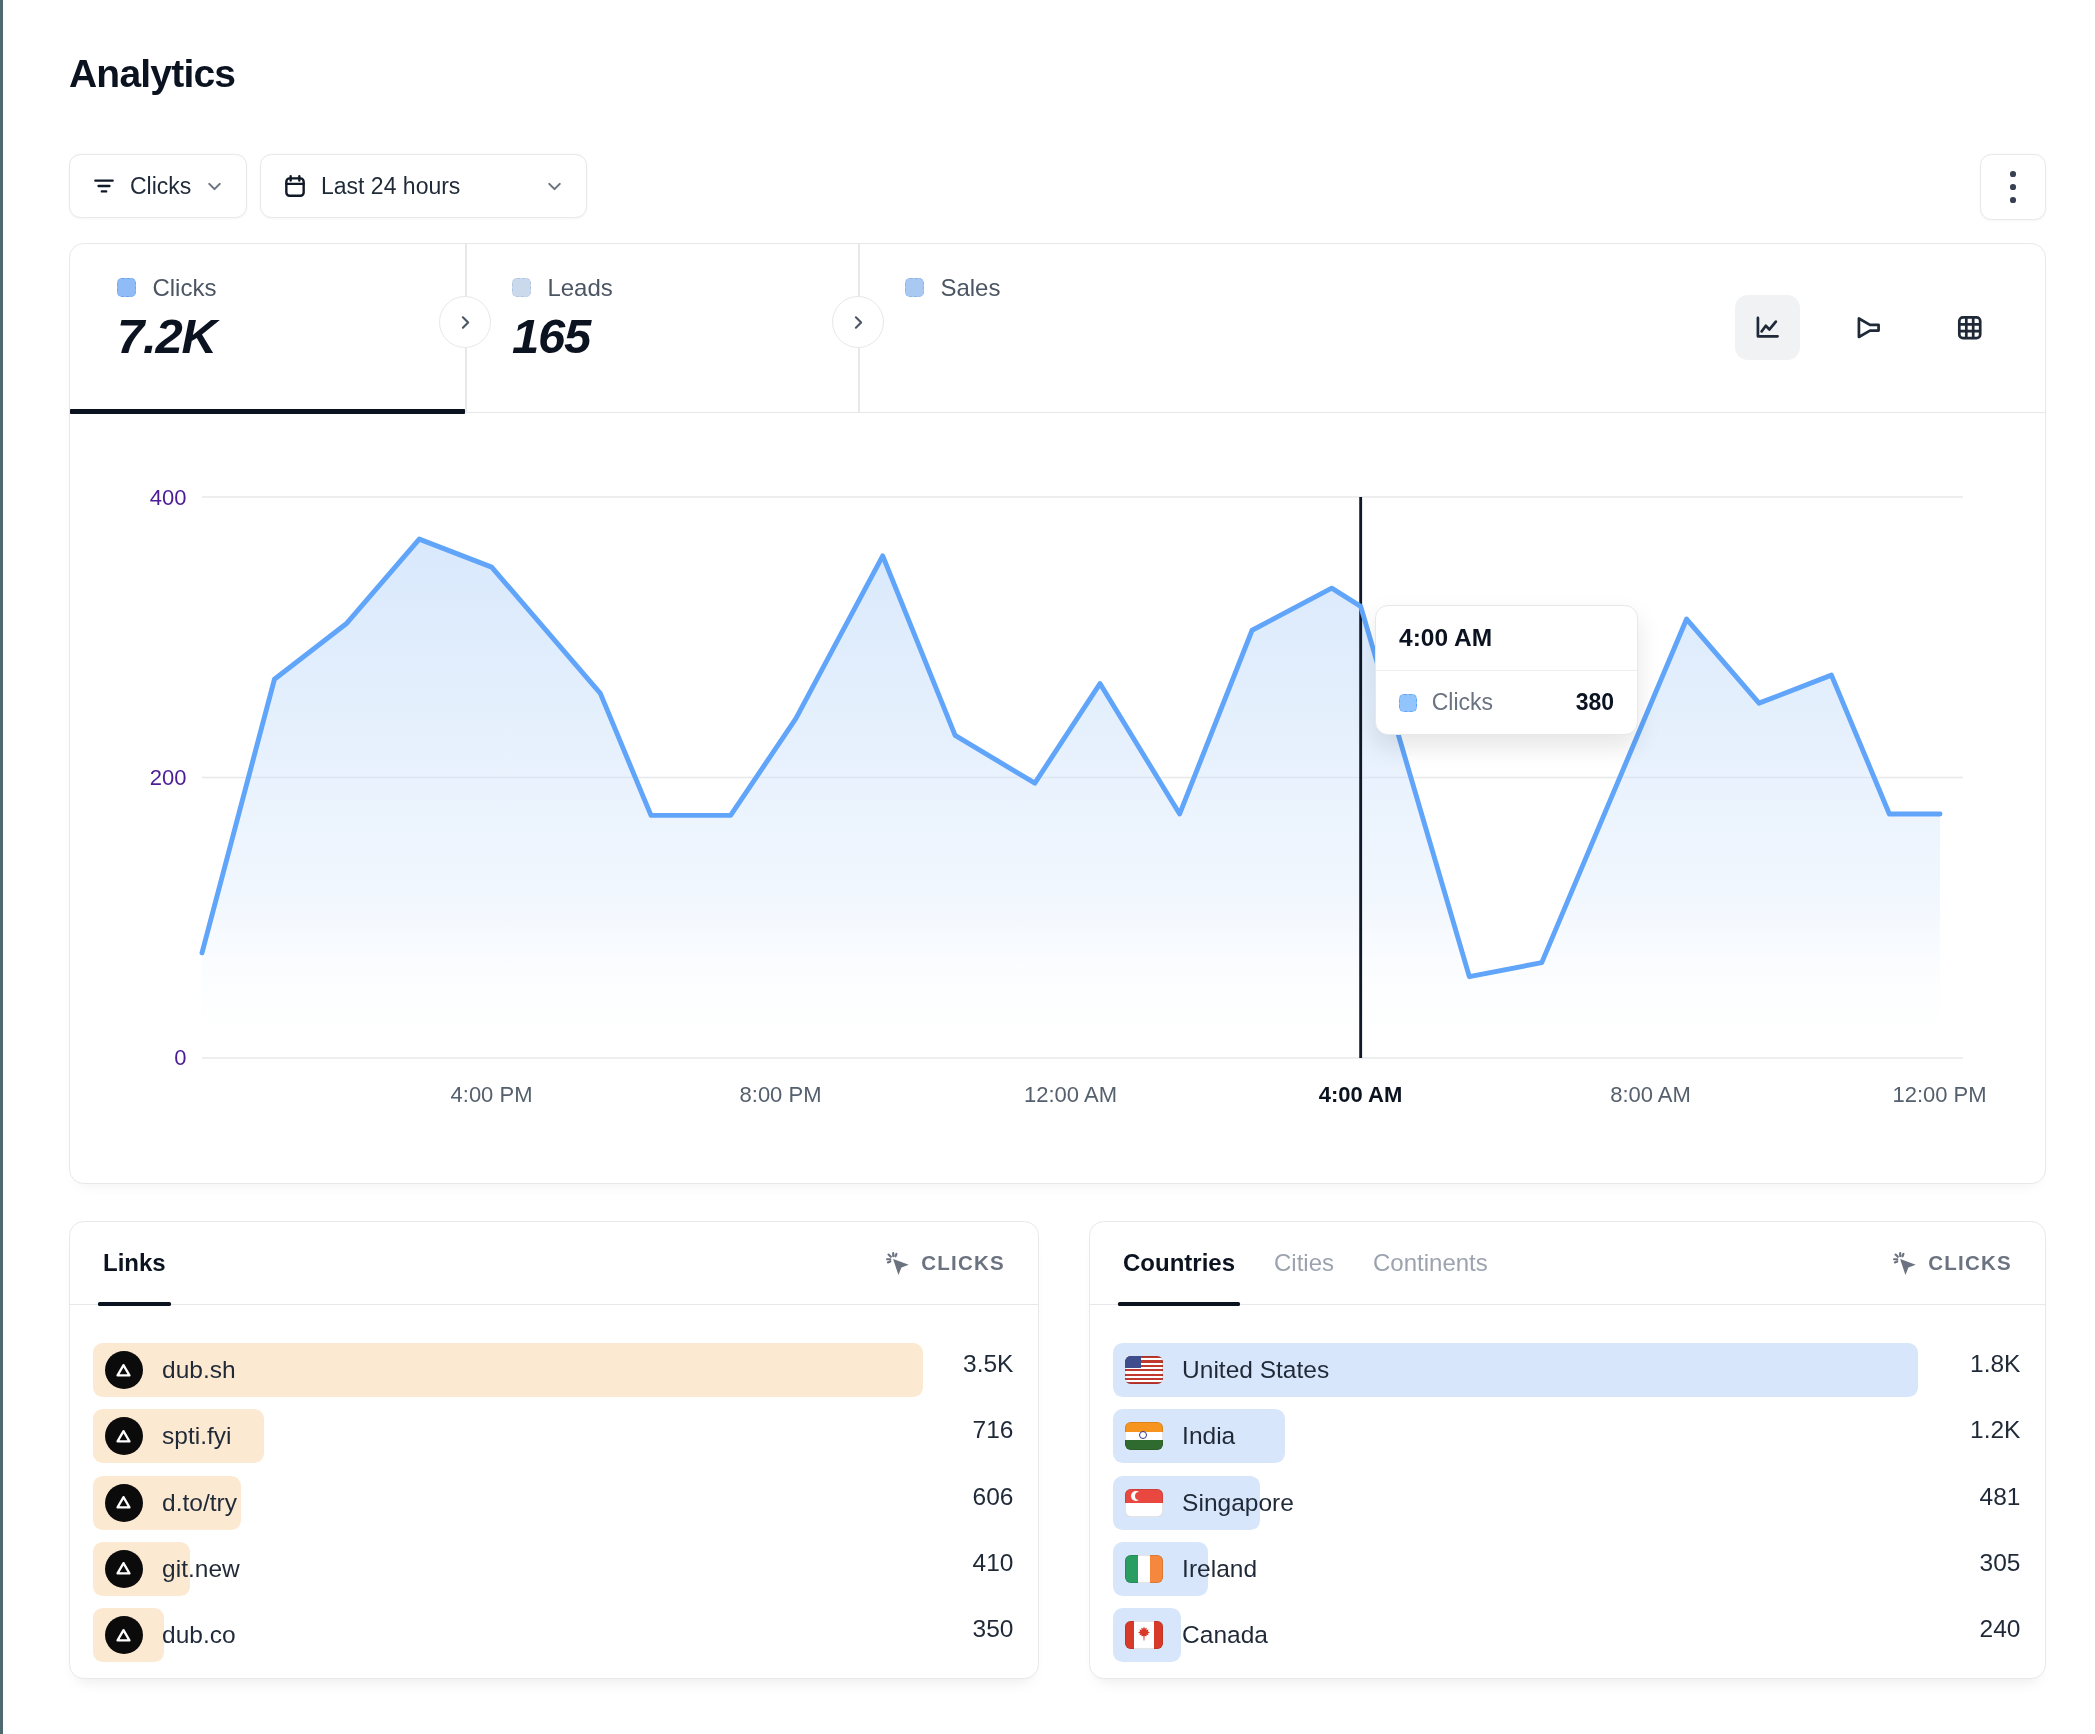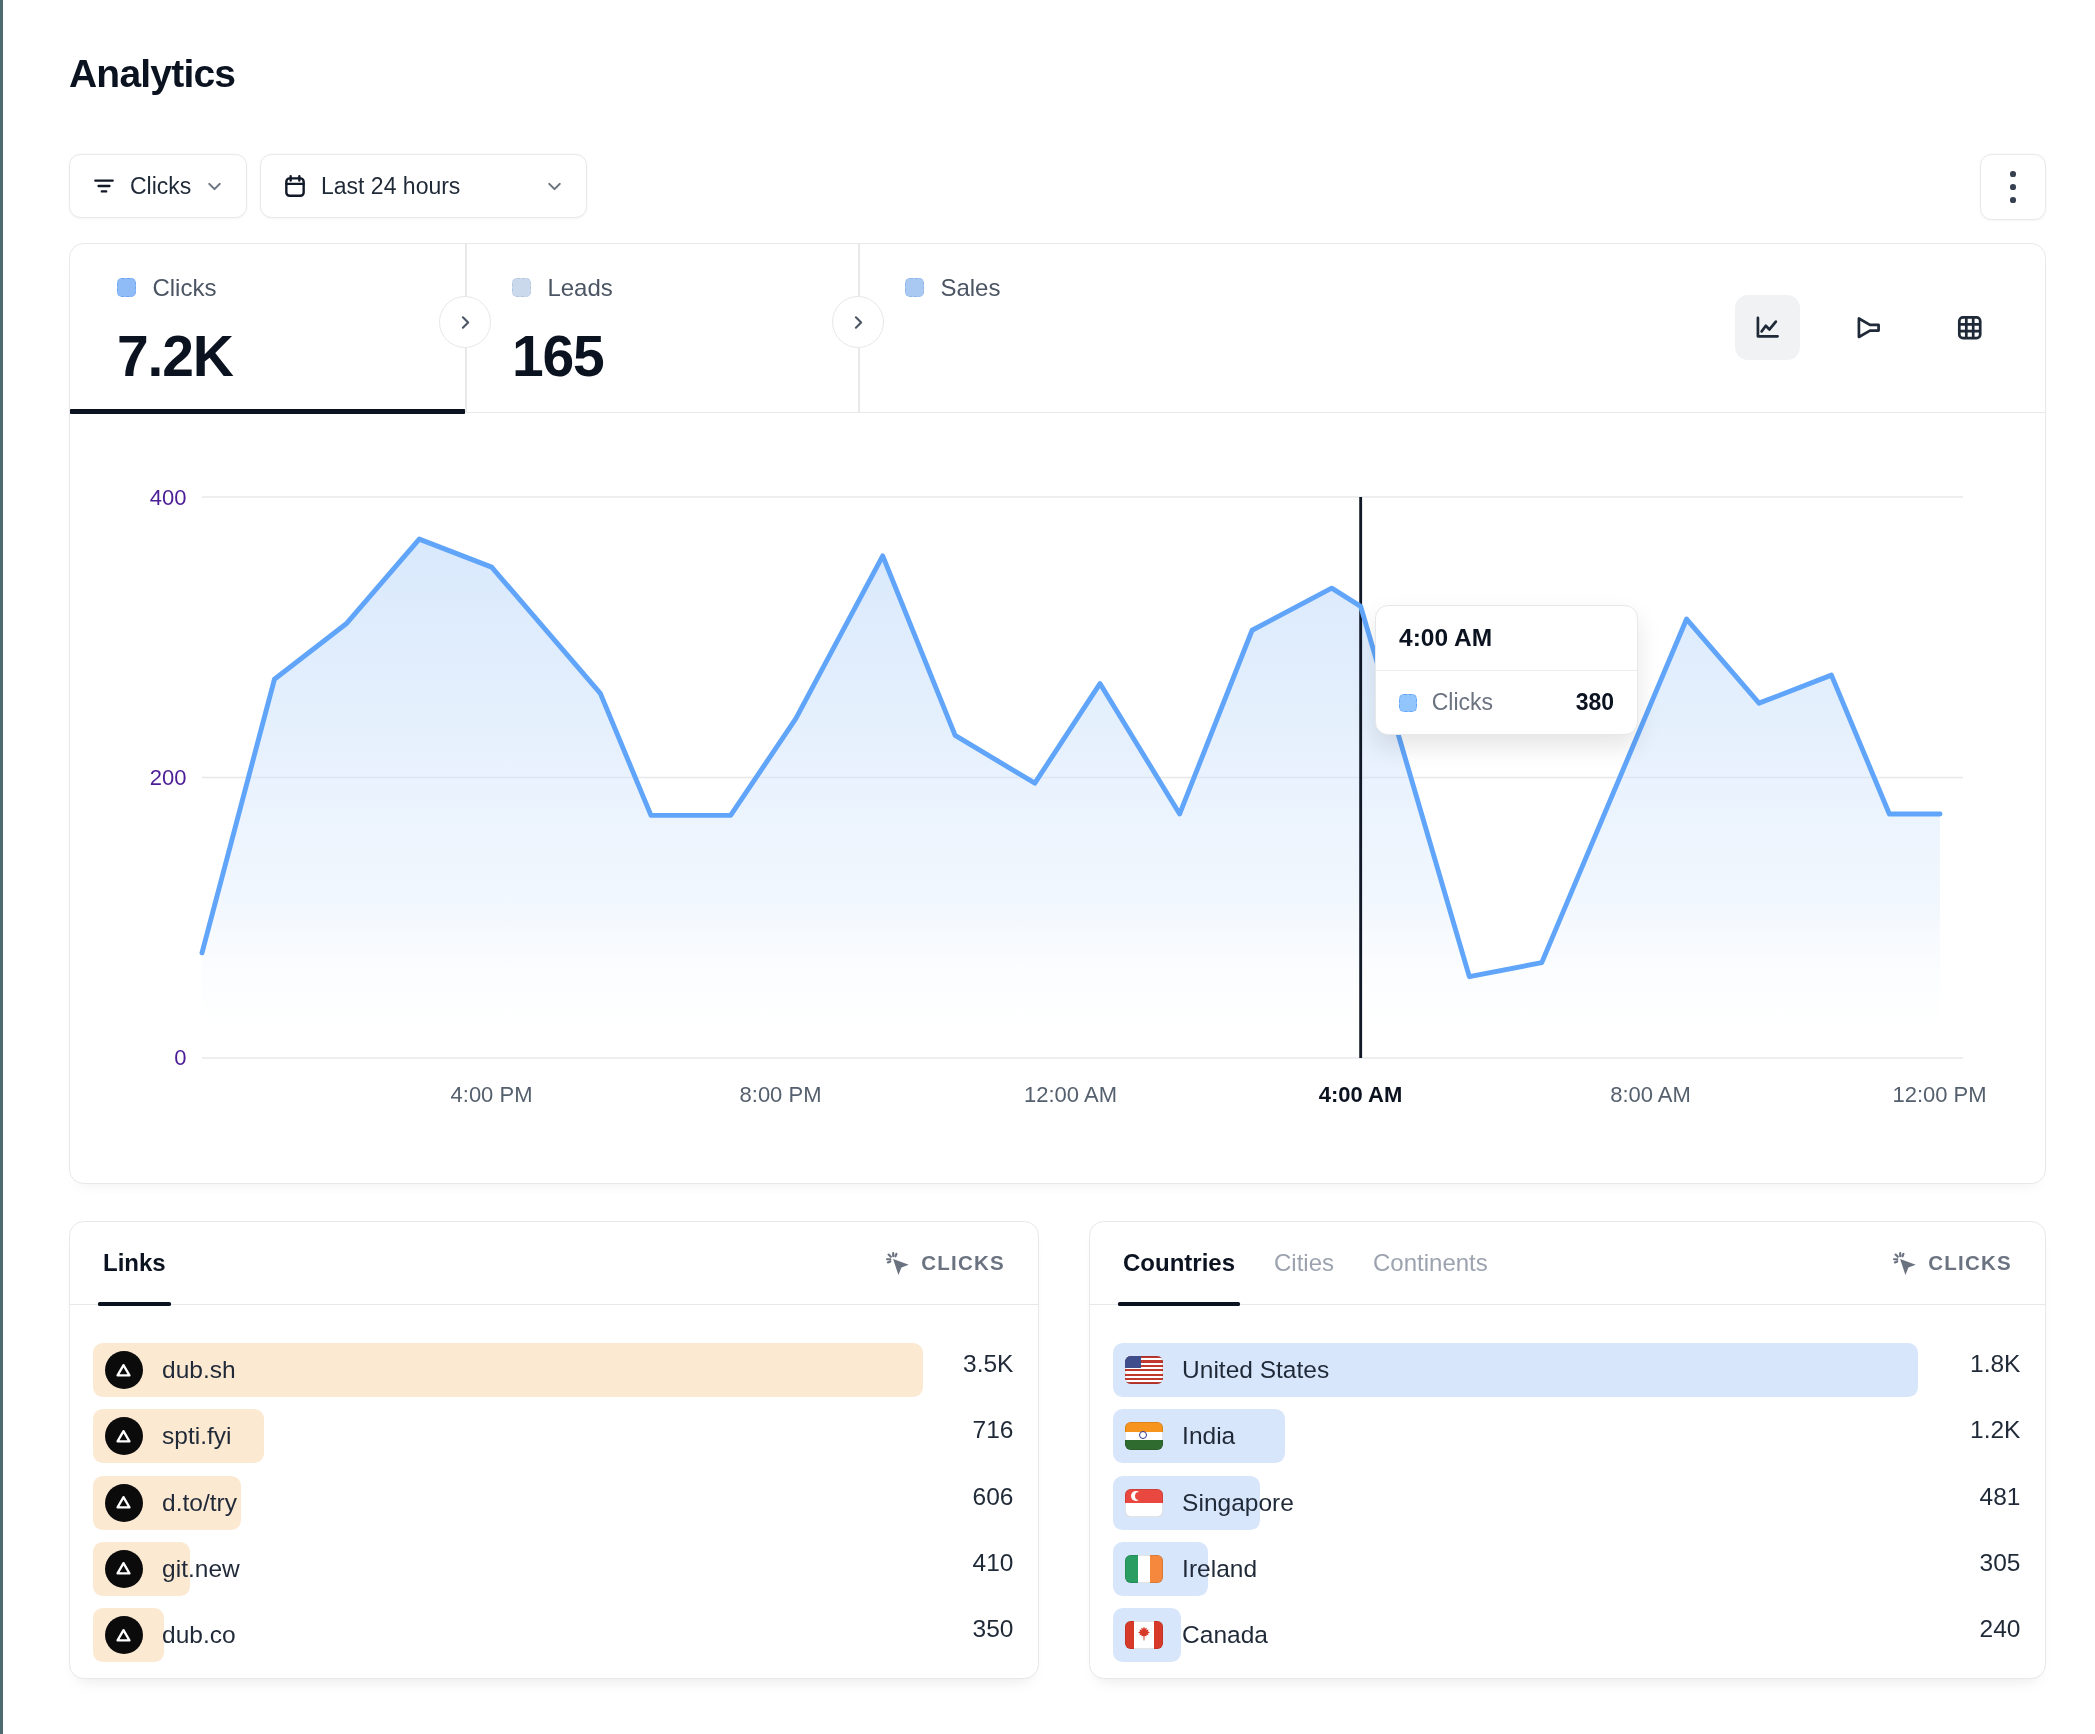--- a/index.html
+++ b/index.html
@@ -20,21 +20,21 @@
   
   .main-card{position:absolute;left:69px;top:243px;width:1977px;height:941px;background:#fff;
        border:1.6px solid #e7e8ea;border-radius:14.7px;box-sizing:border-box;box-shadow:0 8.2px 14.7px -9.8px rgba(0,0,0,.08);}
   .stat-row{position:relative;height:168px;border-bottom:1.6px solid #e7e8ea;}
   .stat{position:absolute;top:0;bottom:0;padding:29.5px 0 0 47px;box-sizing:border-box;cursor:pointer;}
   .stat.s0{left:0;width:395px;}
   .stat.s1{left:395px;width:393px;}
   .stat.s2{left:788px;width:393px;}
   .stat .lab{display:flex;align-items:center;gap:16.4px;font-size:24px;color:#4b5563;}
   .swatch{width:19px;height:19px;border-radius:4.9px;box-sizing:border-box;}
-  .stat .val{margin-top:21px;font-size:57px;font-weight:700;letter-spacing:-1.2px;color:#0b1220;}
+  .stat .val{margin-top:6px;font-size:49px;font-weight:700;letter-spacing:-1.2px;color:#0b1220;font-style:italic;}
   .stat-underline{position:absolute;left:0;bottom:-1.6px;width:395px;height:4.9px;background:#0b1220;border-radius:0.8px;}
   .vdiv{position:absolute;top:0;bottom:0;width:1.6px;background:#e7e8ea;}
   .circle-btn{position:absolute;top:52px;width:52px;height:52px;border-radius:50%;background:#fff;border:1.6px solid #e7e8ea;
        box-sizing:border-box;display:flex;align-items:center;justify-content:center;color:#4b5563;cursor:pointer;z-index:3;}
   .toggles{position:absolute;right:43px;top:51px;display:flex;align-items:center;gap:36px;}
   .tgl{width:65px;height:65px;border-radius:13px;display:flex;align-items:center;justify-content:center;cursor:pointer;color:#1f2937;}
   .tgl.active{background:#f1f2f4;}
   
   .chart-section{position:relative;height:772px;}
   .ytick{position:absolute;left:16.4px;width:100px;text-align:right;font-size:22px;color:#4c1d95;line-height:29.5px;}

